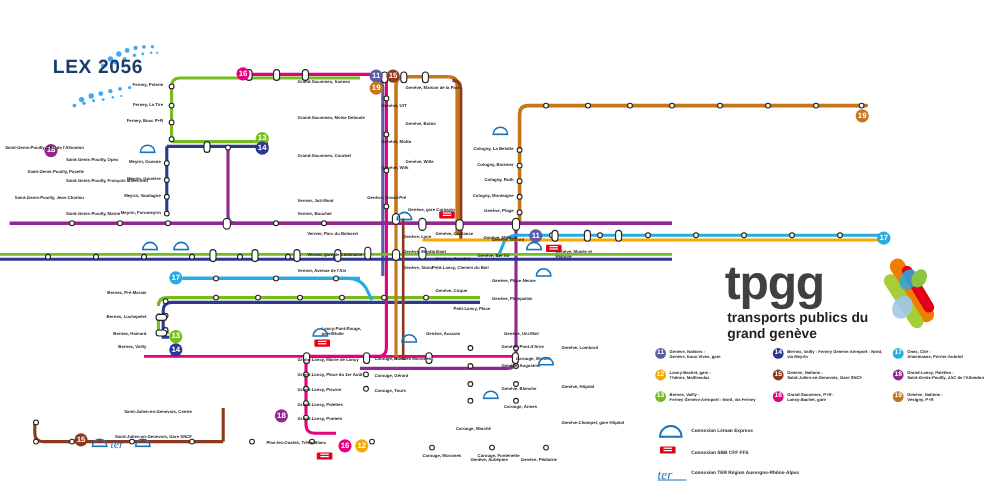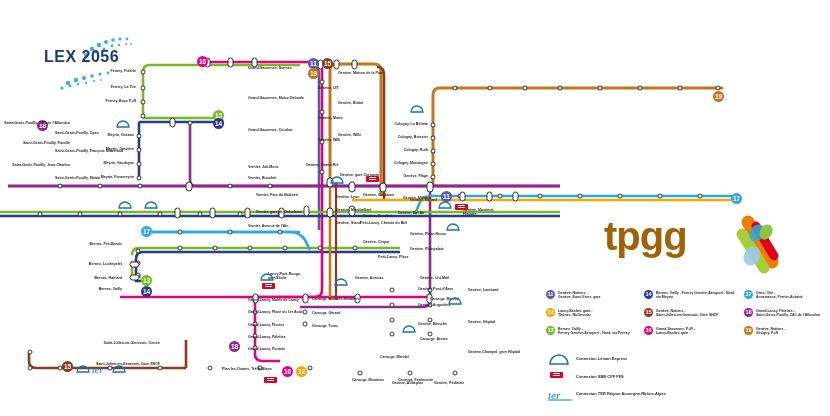--- a/index.html
+++ b/index.html
@@ -1,21 +1,21 @@
 <!DOCTYPE html>
 <html><head>
 <meta charset="utf-8">
 <style>
   html,body{margin:0;padding:0;background:#fff;}
   body{width:830px;height:416px;overflow:hidden;font-family:"Liberation Sans",sans-serif;}
   #map{position:relative;width:830px;height:416px;background:#ffffff;}
   svg{position:absolute;left:0;top:0;}
   .lbl{position:absolute;font-size:3.6px;line-height:1.15;color:#231f20;white-space:nowrap;font-weight:bold;letter-spacing:0px;}
   .lbl.r{text-align:right;}
-  .tpgg{position:absolute;left:604px;top:218px;font-size:40px;font-weight:bold;color:#a16207;letter-spacing:-1px;line-height:0.9;}
+  .tpgg{position:absolute;left:604px;top:218px;font-size:40px;font-weight:bold;color:#404040;letter-spacing:-1px;line-height:0.9;}
   .tpgg-sub{position:absolute;left:606px;top:258px;font-size:11.5px;font-weight:bold;color:#231f20;line-height:1.22;width:150px;}
   .lex{position:absolute;left:44px;top:48px;font-size:16px;font-weight:bold;color:#1a3d6e;letter-spacing:0.5px;}
   .legend{position:absolute;left:546px;top:290px;width:282px;}
   .lgrow{position:absolute;display:flex;align-items:flex-start;}
   .badge{display:inline-block;width:9px;height:9px;border-radius:50%;color:#fff;font-size:5.6px;font-weight:bold;text-align:center;line-height:9px;flex:0 0 auto;}
   .lgtxt{font-size:3.5px;line-height:1.25;color:#231f20;margin-left:3px;font-weight:bold;padding-top:0.5px;}
   .conn{position:absolute;font-size:4px;color:#231f20;font-weight:bold;}
   .chip{position:absolute;width:11px;height:11px;border-radius:50%;color:#fff;font-size:6.5px;font-weight:bold;text-align:center;line-height:11px;}
   .sbbico{position:absolute;width:13px;height:6px;background:#e2001a;border-radius:1px;}
   .sbbico:after{content:"";position:absolute;left:3px;top:1.2px;width:7px;height:1px;background:#fff;box-shadow:0 2px 0 #fff;}
@@ -244,20 +244,21 @@
     <path d="M756,226 L774,256" stroke="#e2001a" stroke-width="9" stroke-linecap="round" fill="none"></path>
     <ellipse cx="757" cy="233" rx="7" ry="9" fill="#29abe2" opacity="0.85" transform="rotate(30 757 233)"></ellipse>
     <ellipse cx="766" cy="232" rx="6" ry="8" fill="#8cc63f" transform="rotate(30 766 232)"></ellipse>
     <ellipse cx="752" cy="256" rx="8" ry="10" fill="#9ec9e8" opacity="0.9" transform="rotate(30 752 256)"></ellipse>
   </g>
 </svg>
 
 <div class="lex">LEX 2056</div>
 
 <div class="tpgg">tpgg</div>
+<div class="tpgg-sub">transports publics du grand genève</div>
 
 <div class="chip" style="left:37px;top:120px;background:#92278f;">18</div>
 <div class="chip" style="left:197px;top:56px;background:#e5007d;">16</div>
 <div class="chip" style="left:213px;top:110px;background:#76bc21;">13</div>
 <div class="chip" style="left:213px;top:118px;background:#2b3990;">14</div>
 <div class="chip" style="left:308px;top:58px;background:#5b5ba6;">11</div>
 <div class="chip" style="left:322px;top:58px;background:#8b3a1e;">15</div>
 <div class="chip" style="left:308px;top:68px;background:#c4761a;">19</div>
 <div class="chip" style="left:713px;top:91px;background:#c4761a;">19</div>
 <div class="chip" style="left:731px;top:193px;background:#29abe2;">17</div>

